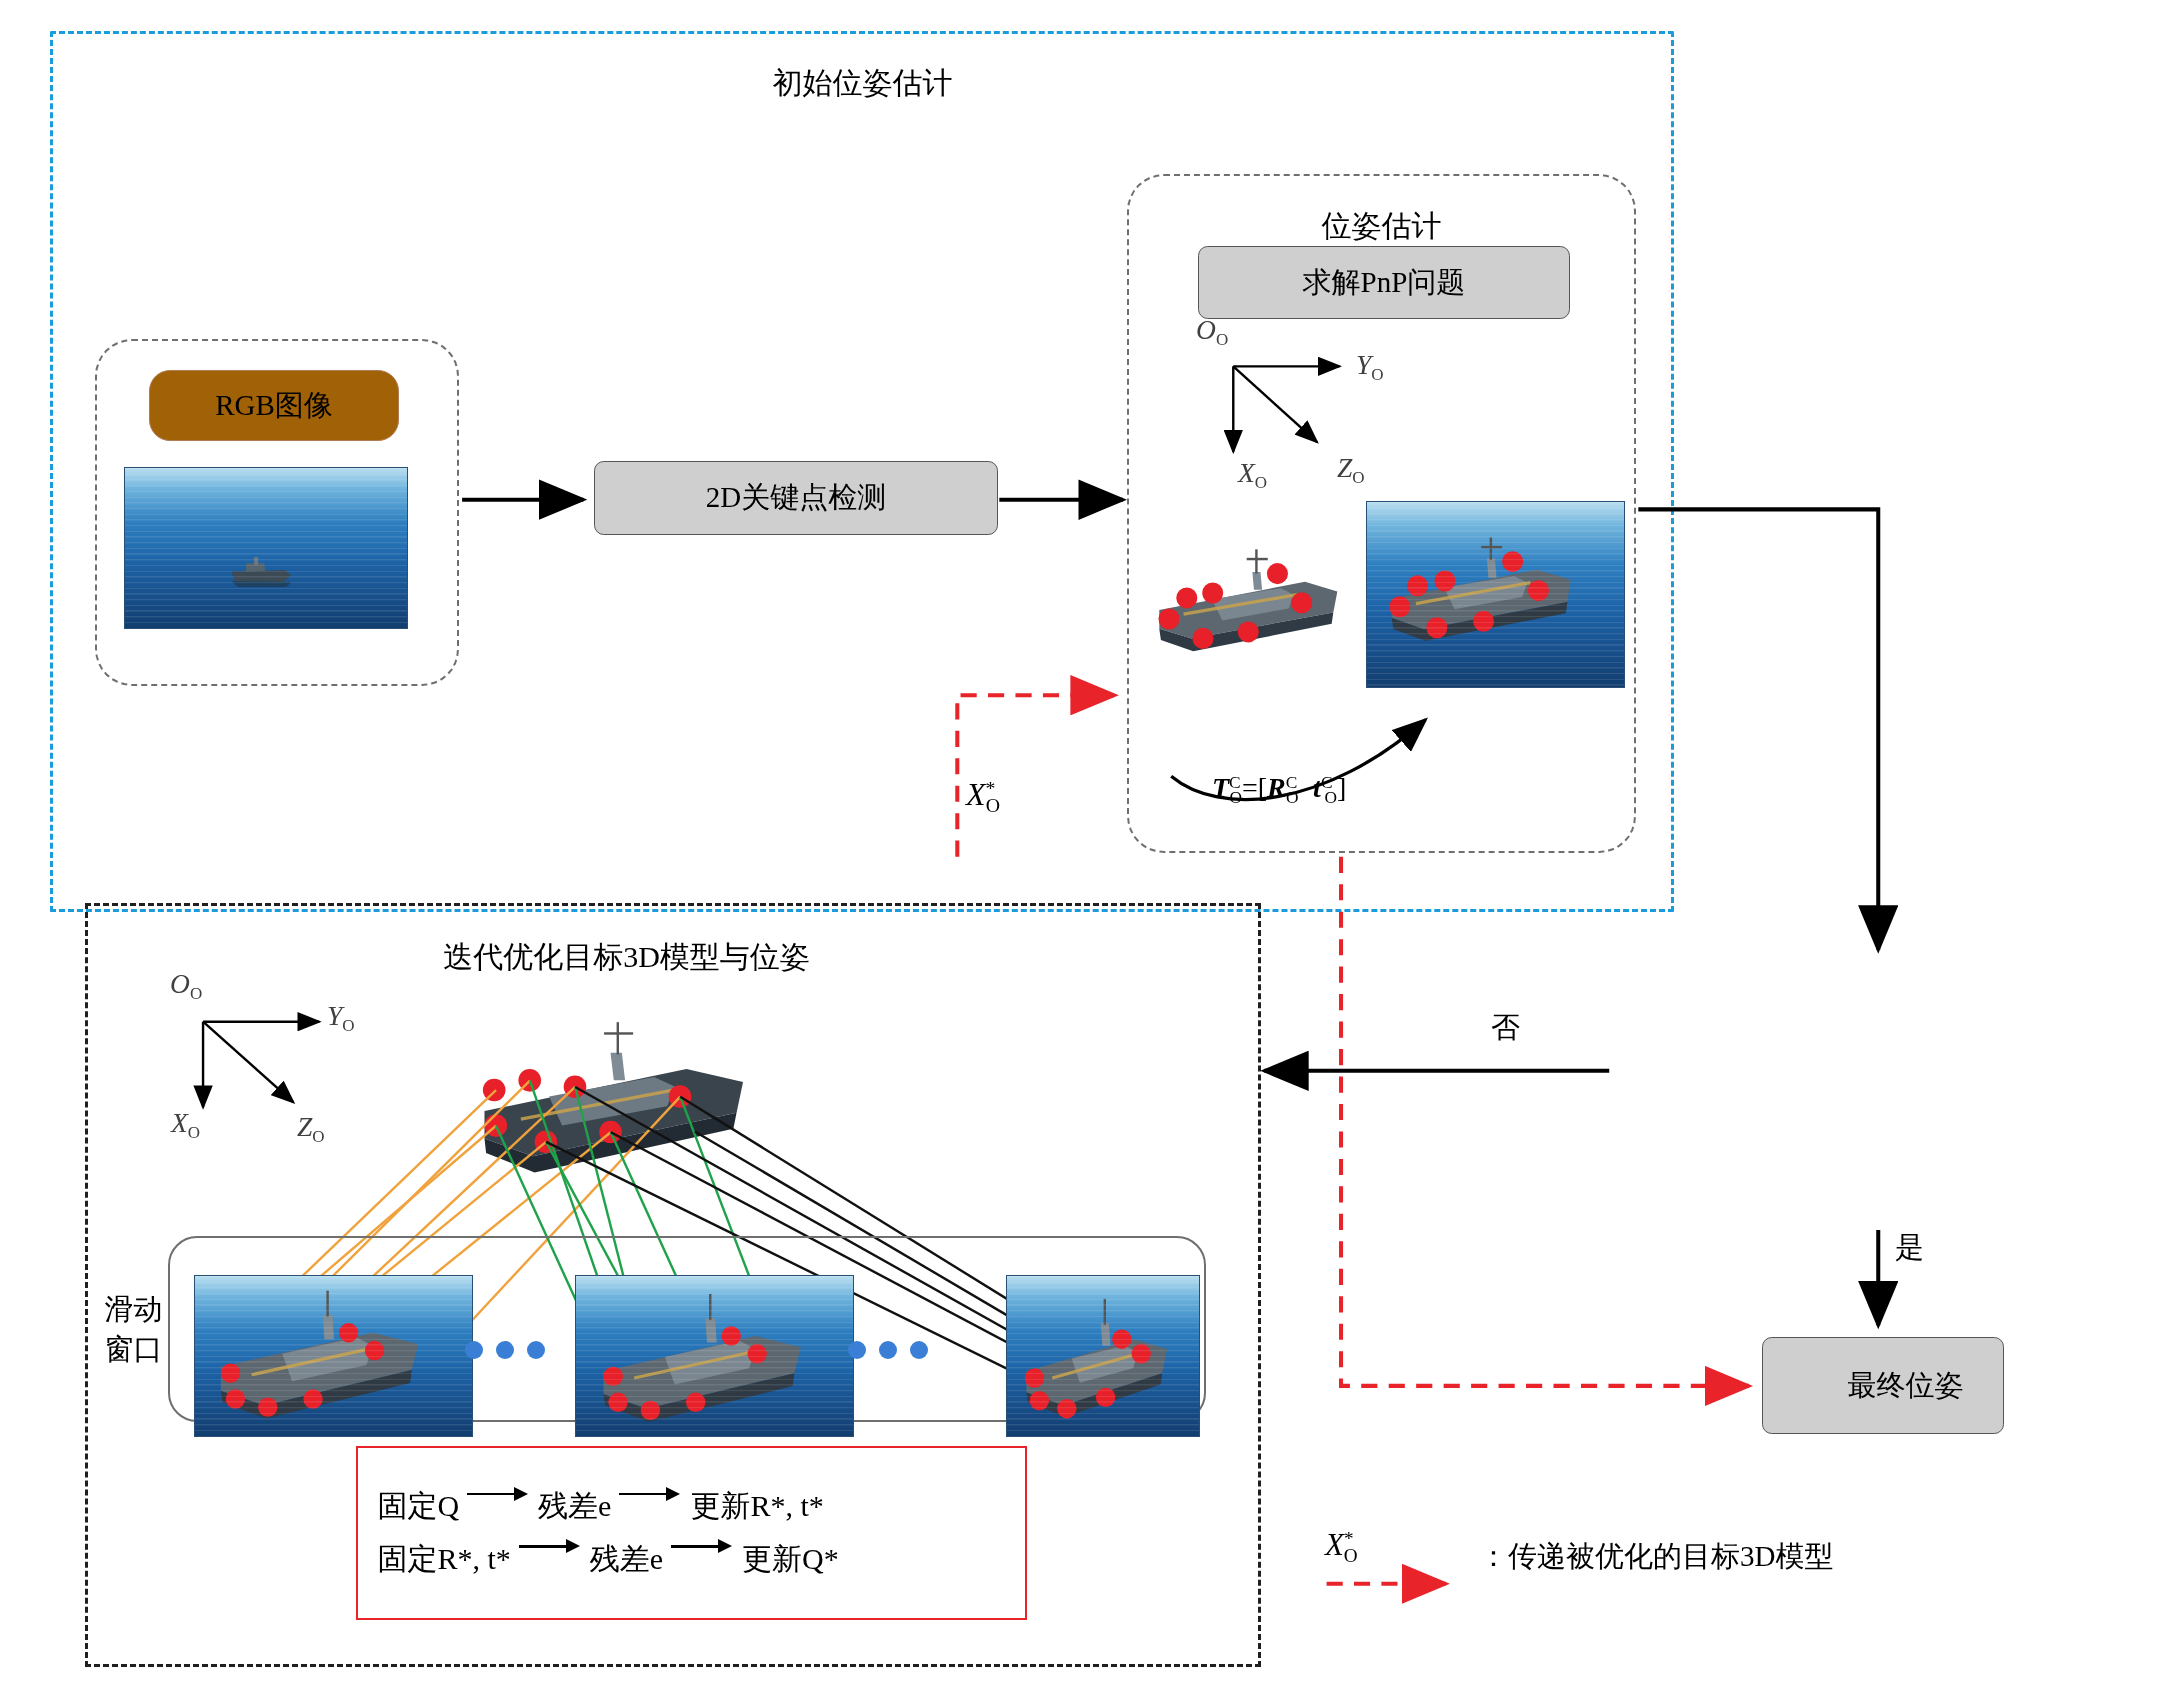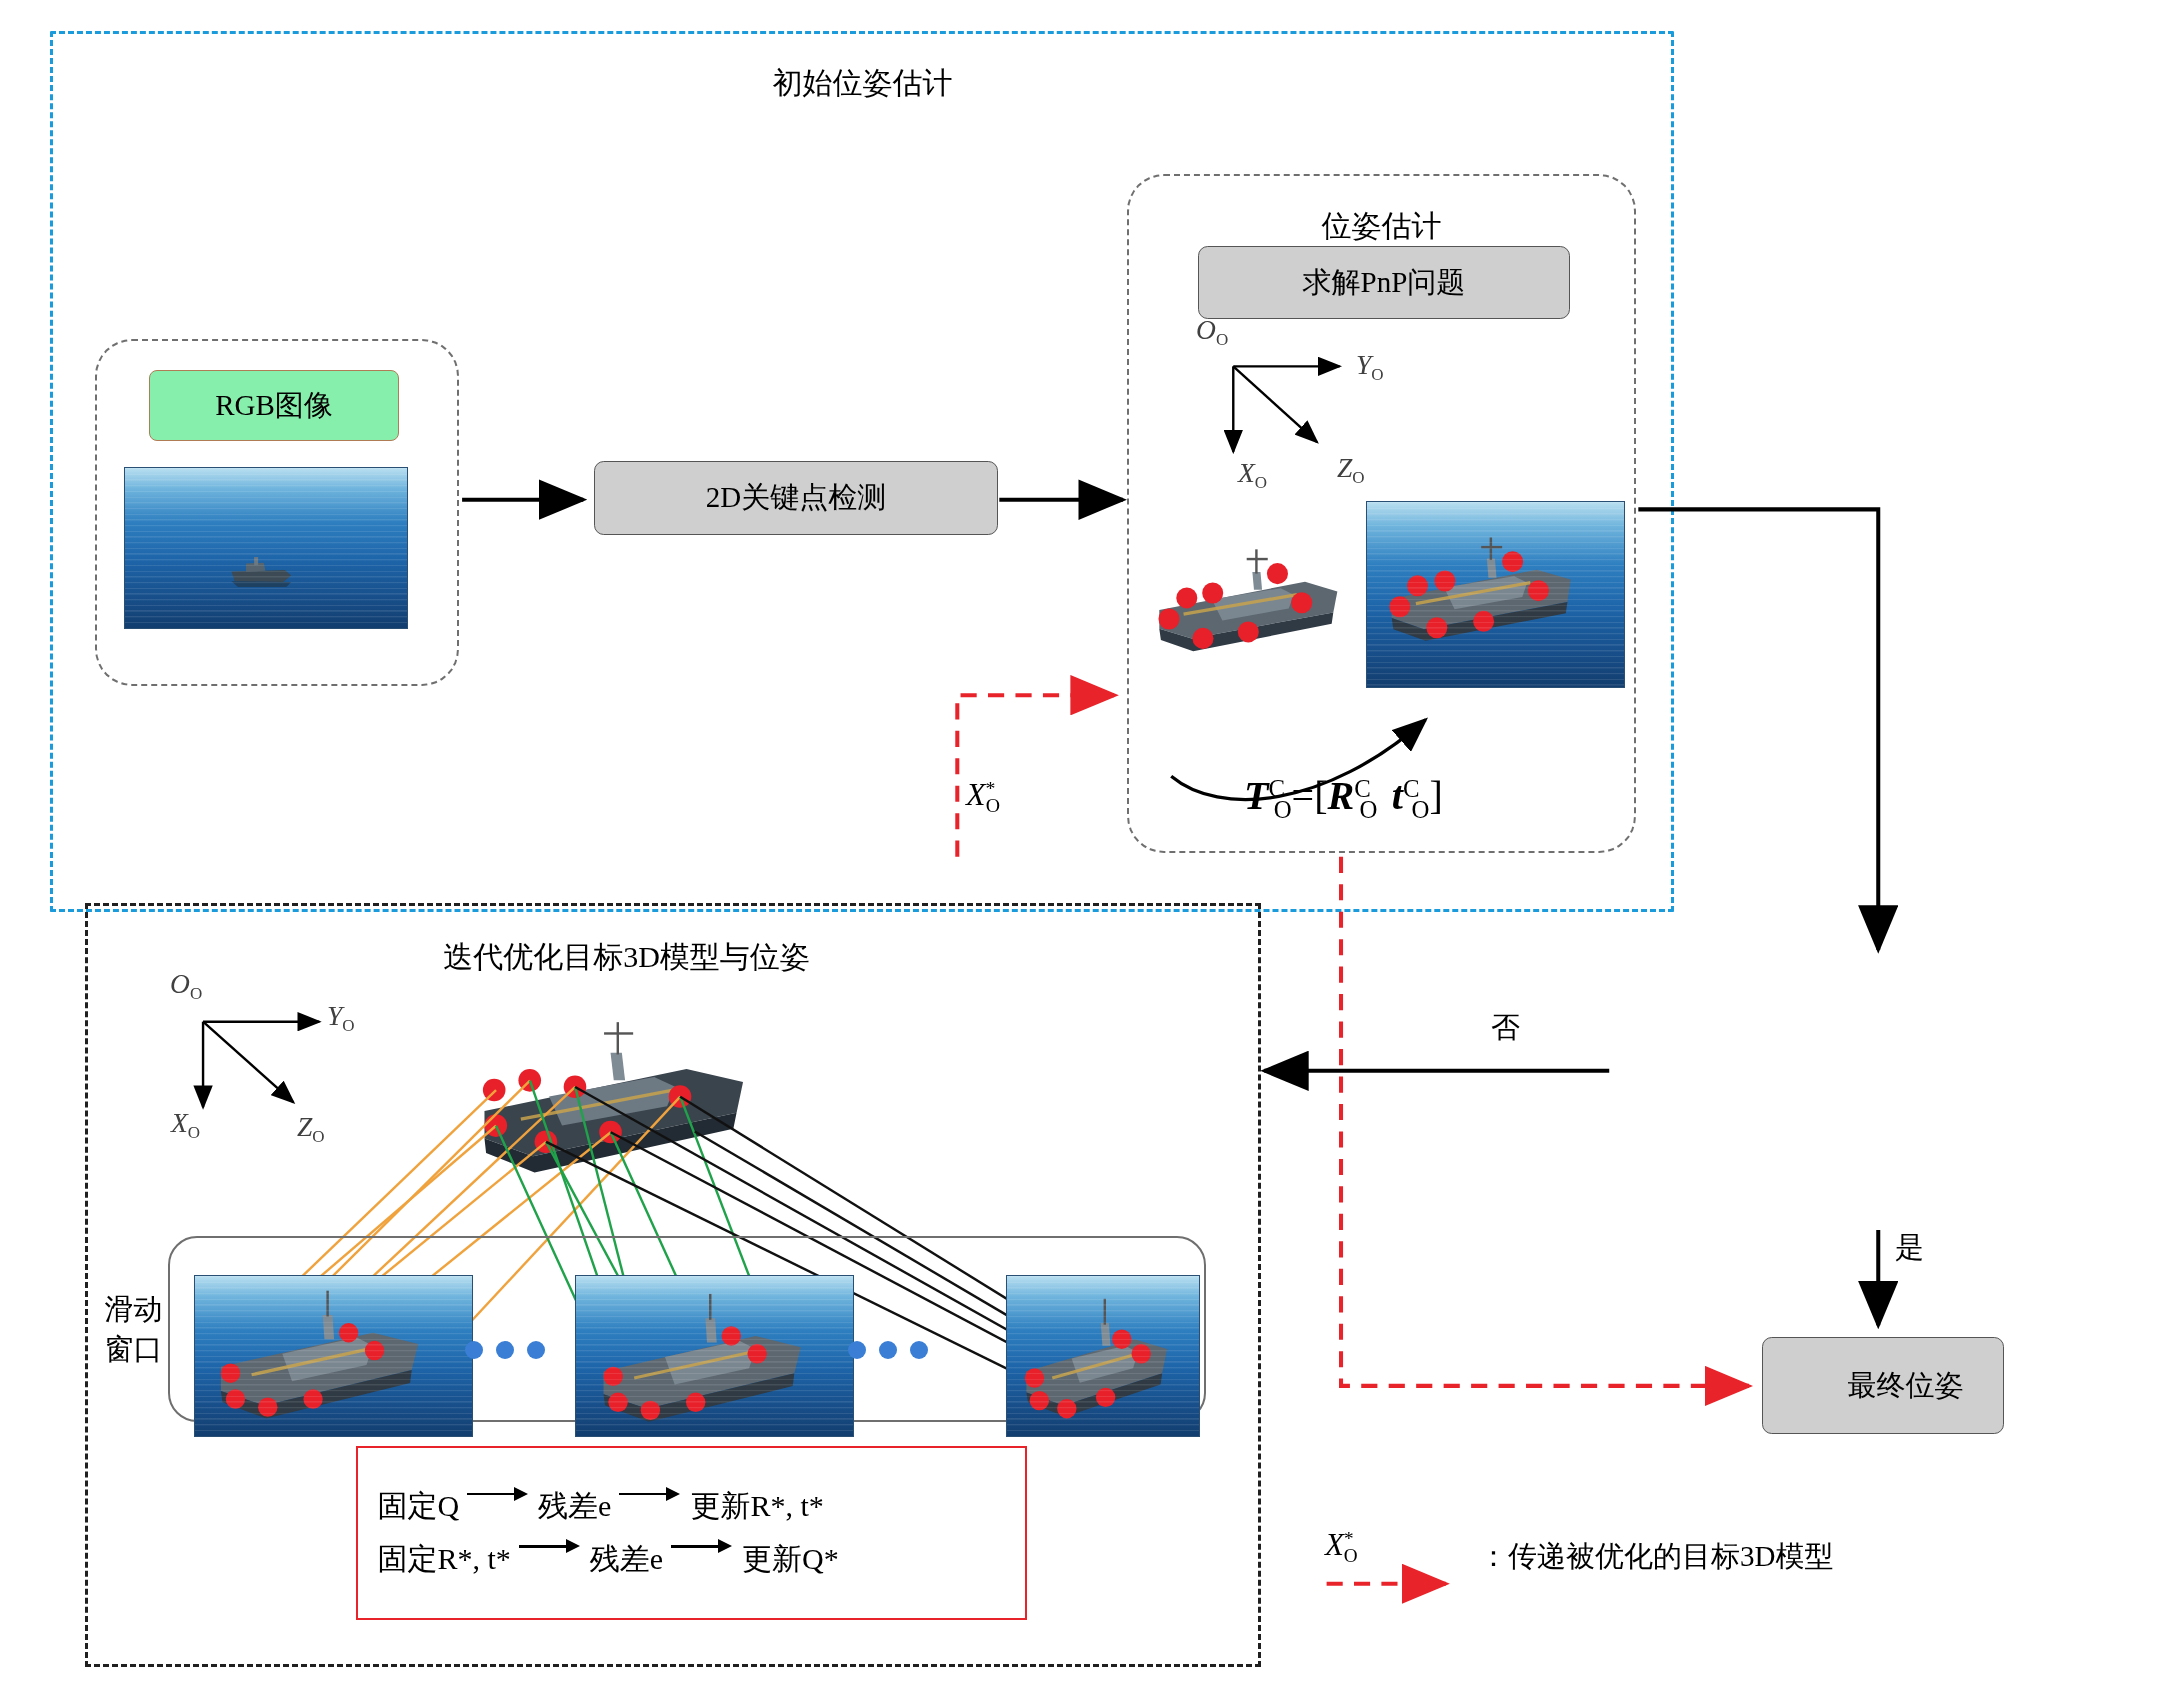--- a/index.html
+++ b/index.html
@@ -67,23 +67,23 @@
     color: #000;
     box-sizing: border-box;
     white-space: nowrap;
   }
   .box-kp      { left: 594px;  top: 461px;  width: 404px; height: 74px; }
   .box-pnp     { left: 1198px; top: 246px;  width: 372px; height: 73px; }
   .box-final   { left: 1762px; top: 1337px; width: 242px; height: 97px; padding-left: 45px; }
 
   .box-rgb {
     left: 149px; top: 370px; width: 250px; height: 71px;
-    background: #86efac;
+    background: #a16207;
     border: 1.6px solid #b07c55;
-    border-radius: 8px;
+    border-radius: 21px;
     display: flex; align-items: center; justify-content: center;
     font-size: 29px; color: #000;
     box-sizing: border-box;
   }
 
   
   .diamond-wrap {
     left: 1612px; top: 962px; width: 533px; height: 267px;
   }
   .diamond-shape {
@@ -283,21 +283,21 @@
 
   <svg class="abs" style="left:1147px; top:671px;" width="323" height="162" viewBox="0 0 400 200">
     <defs>
       <marker id="ah-blk2" markerWidth="11" markerHeight="9" refX="10" refY="4.5" orient="auto">
         <polygon points="0,0 11,4.5 0,9" fill="#000"></polygon>
       </marker>
     </defs>
     <path d="M30 130 C 90 180, 220 170, 345 60" stroke="#000" stroke-width="4" fill="none" marker-end="url(#ah-blk2)"></path>
   </svg>
 
-  <div class="abs txt" style="left:1244px; top:772px; font-size:40px;">
+  <div class="abs txt" style="left:1212px; top:772px; font-size:28px;">
     <span class="bi">T</span><span class="sup">C</span><span class="sub" style="margin-left:-11.3px;">O</span><span>=[</span><span class="bi">R</span><span class="sup">C</span><span class="sub" style="margin-left:-11.3px;">O</span><span style="display:inline-block;width:14.5px;"></span><span class="bi">t</span><span class="sup">C</span><span class="sub" style="margin-left:-8px;">O</span><span>]</span>
   </div>
 
   <svg class="abs" style="left:0; top:0;" width="2161" height="1703" viewBox="0 0 2675 2107">
     <defs>
       <marker id="arrow-b" markerWidth="12" markerHeight="10" refX="11" refY="5" orient="auto">
         <polygon points="0,0 12,5 0,10" fill="#000"></polygon>
       </marker>
       <marker id="arrow-r" markerWidth="12" markerHeight="10" refX="11" refY="5" orient="auto">
         <polygon points="0,0 12,5 0,10" fill="#e8232a"></polygon>

